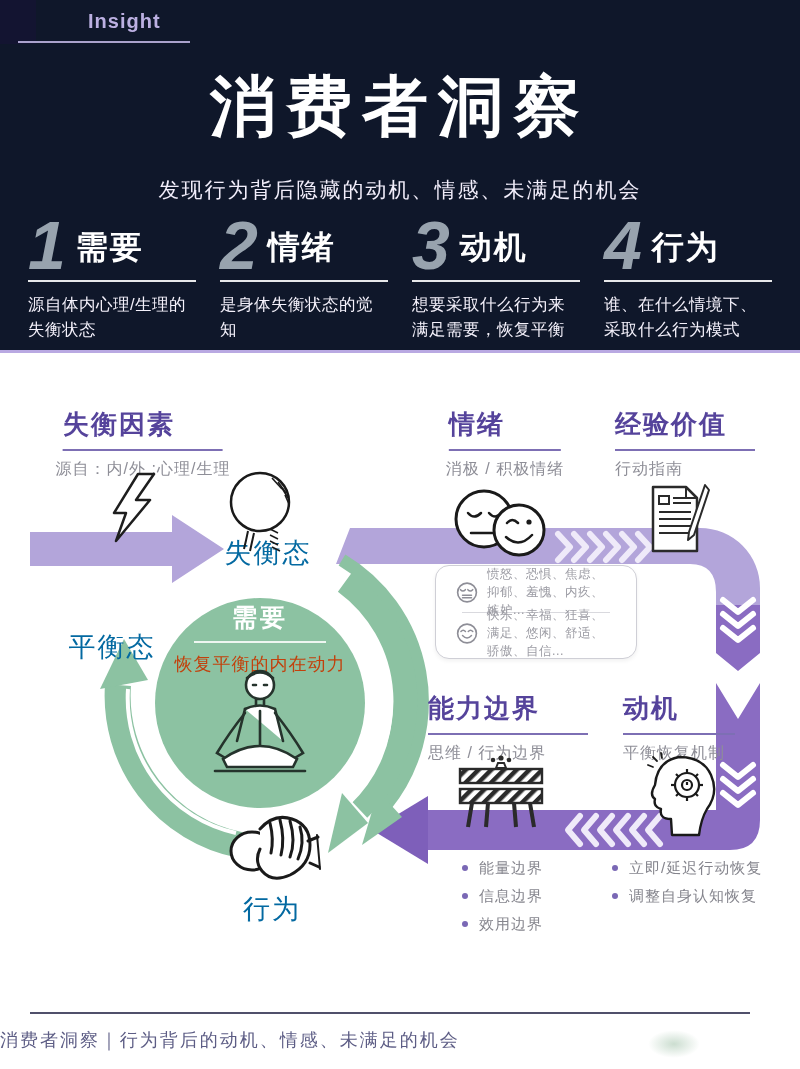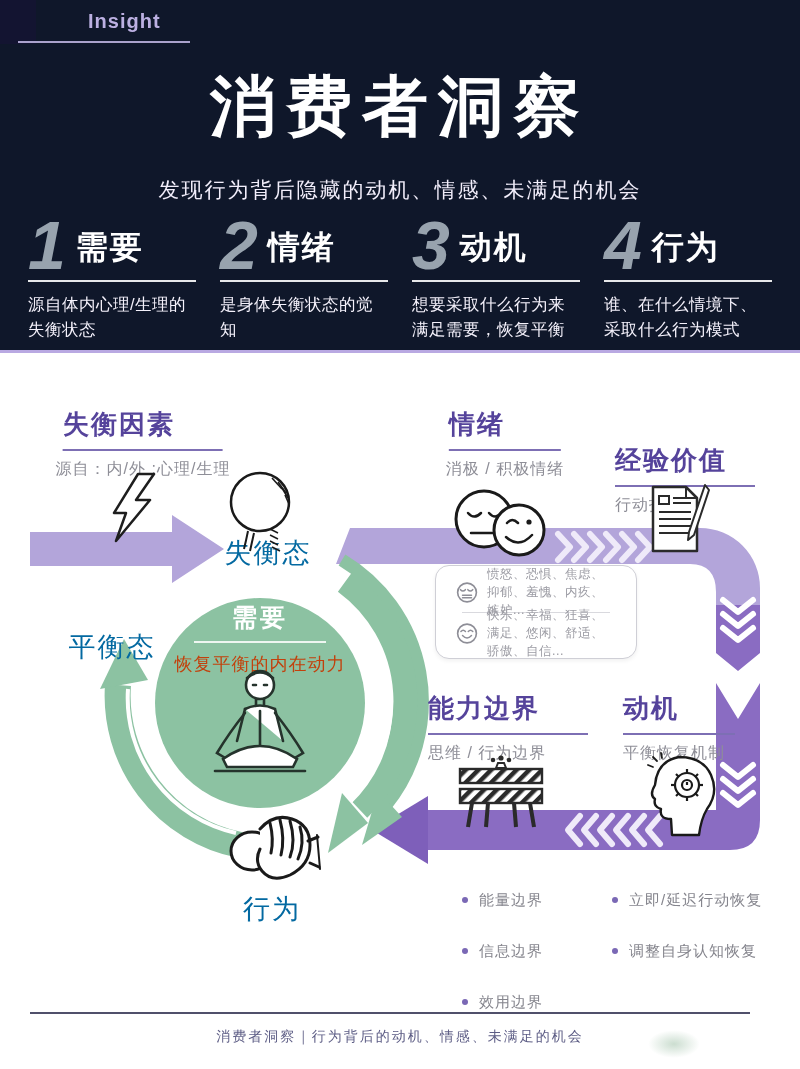--- a/index.html
+++ b/index.html
@@ -31,28 +31,28 @@
   .need-title{font-size:25px;font-weight:800;letter-spacing:3px;}
   .need-line{width:132px;height:2px;background:rgba(255,255,255,.85);margin:7px auto 0;}
   .need-sub{margin-top:9px;font-size:18px;letter-spacing:1px;color:#c2410c;}
 
   .emo-box{position:absolute;left:435px;top:212px;width:202px;height:94px;background:#fff;border:1.5px solid #cfcfd6;border-radius:14px;box-shadow:0 2px 4px rgba(0,0,0,.06);box-sizing:border-box;padding:6px 20px;}
   .emo-row{display:flex;align-items:center;gap:9px;height:40px;}
   .emo-divider{height:1px;background:#d9d9de;margin:0 6px;}
   .emo-text{width:158px;font-size:12.5px;line-height:1.45;letter-spacing:.5px;color:#9b9ba3;}
 
   .bullets{position:absolute;font-size:15px;color:#85858d;letter-spacing:1px;}
-  .bullets li{list-style:none;margin-bottom:9px;position:relative;padding-left:17px;margin-top:32px;}
+  .bullets li{list-style:none;margin-bottom:9px;position:relative;padding-left:17px;}
   .bullets li::before{content:"";position:absolute;left:0;top:6px;width:6px;height:6px;border-radius:50%;background:#7a68b5;}
   .bullets ul{margin:0;padding:0;}
 
   
   .footer{position:relative;width:800px;height:57px;}
   .footer-line{position:absolute;left:30px;top:0;width:720px;height:2px;background:#50506b;}
-  .footer-text{position:absolute;left:0;top:16px;width:800px;text-align:center;font-size:14px;letter-spacing:2px;color:#5d5d85;}
+  .footer-text{position:absolute;left:0;top:16px;width:800px;text-align:left;font-size:18px;letter-spacing:2px;color:#5d5d85;}
   .watermark-smudge{position:absolute;left:648px;top:18px;width:52px;height:28px;border-radius:50%;
     background:radial-gradient(ellipse at center,rgba(140,180,150,.45),rgba(140,180,150,0) 70%);}
 </style>
 </head>
 <body>
 
 <div class="page">
 
   <div class="header">
     <div class="corner-square"></div>
@@ -147,21 +147,21 @@
     </svg>
 
     <div class="dg-head" style="left:143px;top:54px;">
       <span class="dg-title" style="width:160px;">失衡因素</span>
       <span class="dg-sub">源自：内/外 ;心理/生理</span>
     </div>
     <div class="dg-head" style="left:505px;top:54px;">
       <span class="dg-title" style="width:112px;">情绪</span>
       <span class="dg-sub">消极 / 积极情绪</span>
     </div>
-    <div class="dg-head" style="left:685px;top:54px;margin-top:36px;">
+    <div class="dg-head" style="left:685px;top:54px;">
       <span class="dg-title" style="width:140px;">经验价值</span>
       <span class="dg-sub">行动指南</span>
     </div>
     <div class="dg-head" style="left:508px;top:338px;">
       <span class="dg-title" style="width:160px;">能力边界</span>
       <span class="dg-sub">思维 / 行为边界</span>
     </div>
     <div class="dg-head" style="left:679px;top:338px;">
       <span class="dg-title" style="width:112px;">动机</span>
       <span class="dg-sub">平衡恢复机制</span>

